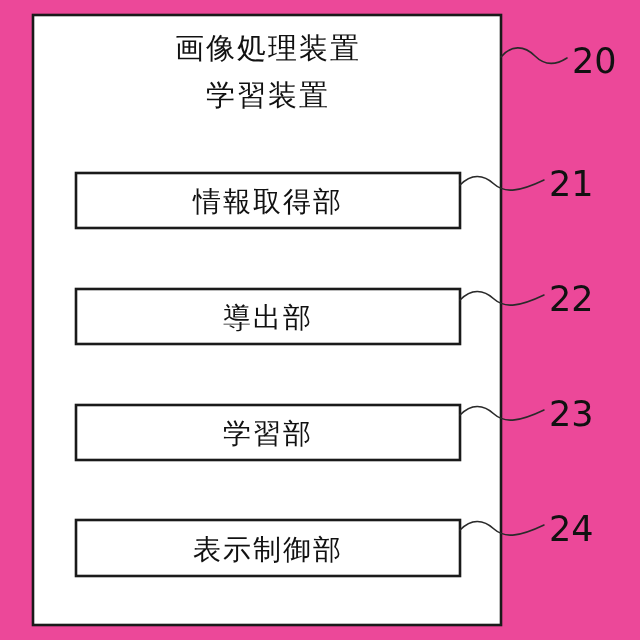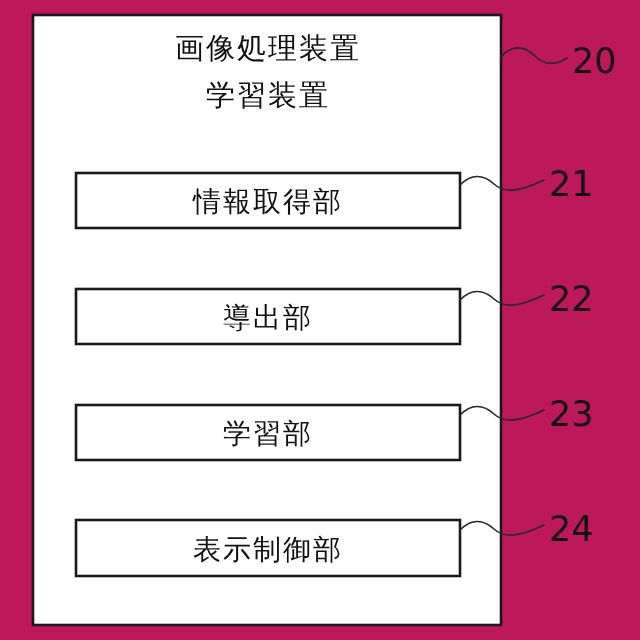--- a/index.html
+++ b/index.html
@@ -8,21 +8,21 @@
     background: #ffffff;
     width: 640px;
     height: 640px;
     overflow: hidden;
     font-family: "DejaVu Sans", "Liberation Sans", sans-serif;
   }
   .stage {
     position: relative;
     width: 640px;
     height: 640px;
-    background: #be185d;
+    background: #ec4899;
   }
   svg { display: block; }
   .box-stroke {
     fill: #ffffff;
     stroke: #1a1a1a;
     stroke-width: 2.6;
   }
   .leader {
     fill: none;
     stroke: #2a2a2a;

